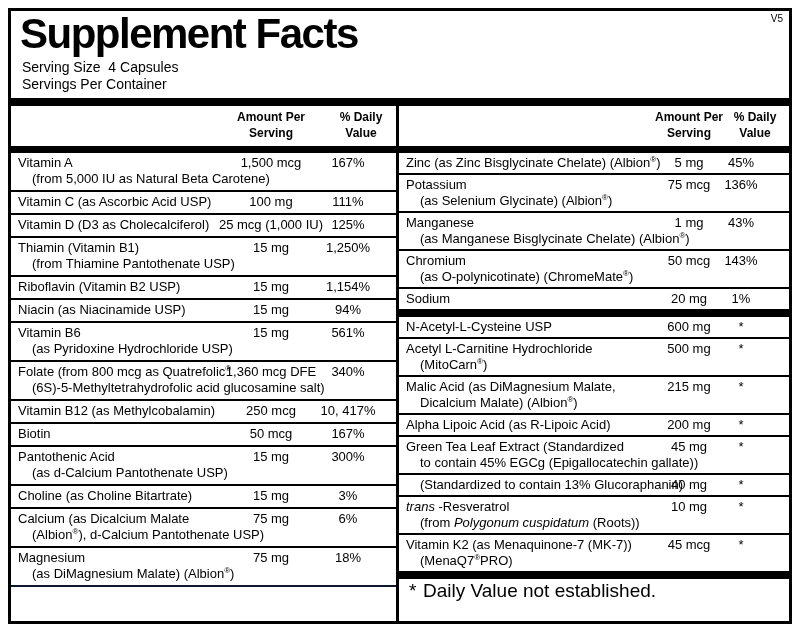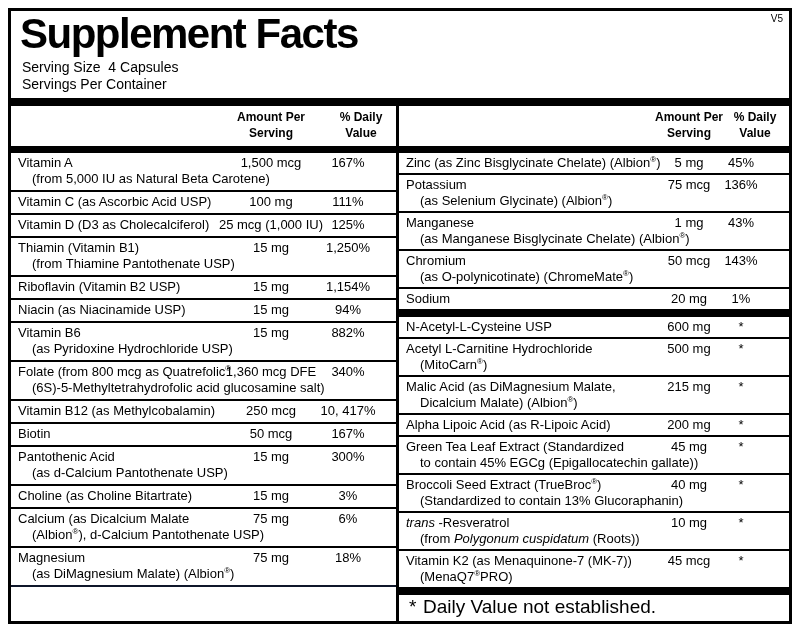--- a/index.html
+++ b/index.html
@@ -107,21 +107,21 @@
           </div>
           <div class="row">
             <div class="name">Niacin (as Niacinamide USP)</div>
             <div class="amt">15 mg</div>
             <div class="dv">94%</div>
           </div>
           <div class="row">
             <div class="name">Vitamin B6</div>
             <div class="sub">(as Pyridoxine Hydrochloride USP)</div>
             <div class="amt">15 mg</div>
-            <div class="dv">882%</div>
+            <div class="dv">561%</div>
           </div>
           <div class="row">
             <div class="name">Folate (from 800 mcg as Quatrefolic<sup>®</sup></div>
             <div class="sub">(6S)-5-Methyltetrahydrofolic acid glucosamine salt)</div>
             <div class="amt">1,360 mcg DFE</div>
             <div class="dv">340%</div>
           </div>
           <div class="row">
             <div class="name">Vitamin B12 (as Methylcobalamin)</div>
             <div class="amt">250 mcg</div>
@@ -223,21 +223,20 @@
             <div class="amt">200 mg</div>
             <div class="dv">*</div>
           </div>
           <div class="row">
             <div class="name">Green Tea Leaf Extract (Standardized</div>
             <div class="sub">to contain 45% EGCg (Epigallocatechin gallate))</div>
             <div class="amt">45 mg</div>
             <div class="dv">*</div>
           </div>
           <div class="row">
-            <div class="name">Broccoli Seed Extract (TrueBroc<sup>®</sup>)</div>
             <div class="sub">(Standardized to contain 13% Glucoraphanin)</div>
             <div class="amt">40 mg</div>
             <div class="dv">*</div>
           </div>
           <div class="row">
             <div class="name"><i>trans</i> -Resveratrol</div>
             <div class="sub">(from <i>Polygonum cuspidatum</i> (Roots))</div>
             <div class="amt">10 mg</div>
             <div class="dv">*</div>
           </div>

